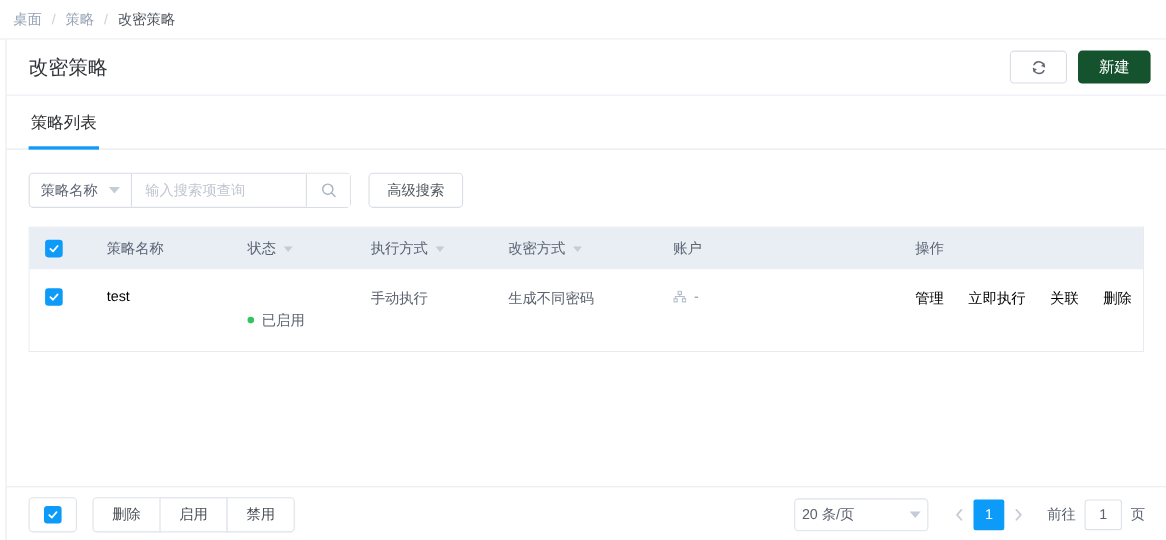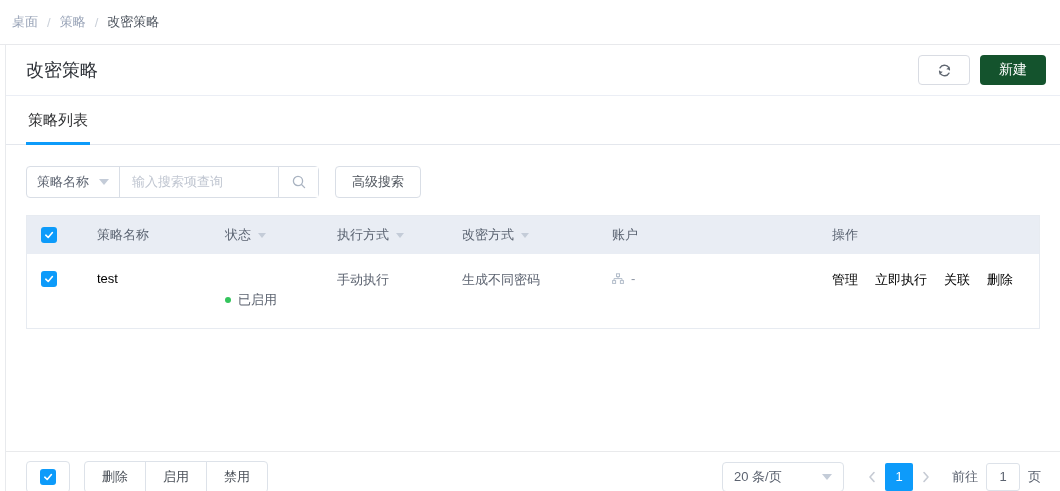--- a/index.html
+++ b/index.html
@@ -3,21 +3,21 @@
 <meta charset="utf-8">
 <style>
   * { box-sizing: border-box; margin: 0; padding: 0; }
   html, body { width: 1060px; height: 491px; overflow: hidden; }
   body {
     font-family: "Liberation Sans", "DejaVu Sans", sans-serif;
     background: #ffffff; color: #303133; font-size: 13px;
   }
   
   .breadcrumb-bar {
-    height: 45px; display: flex; align-items: center;
+    height: 36px; display: flex; align-items: center;
     padding: 0 12px; border-bottom: 1px solid #e8e9ec; background: #fff;
   }
   .crumb { color: #98a3b7; cursor: pointer; }
   .crumb-sep { color: #cad0d9; margin: 0 9px; }
   .crumb-current { color: #4d545e; }
 
   
   .panel {
     margin-left: 5px; border-left: 1px solid #e8eaed;
     height: 456px; display: flex; flex-direction: column; background: #fff;
@@ -89,21 +89,21 @@
   .checkbox {
     width: 16px; height: 16px; background: #0d9bfa; border-radius: 3px;
     display: inline-flex; align-items: center; justify-content: center; cursor: pointer;
   }
   .link { color: #000000; cursor: pointer; }
   .status-cell { display: flex; align-items: center; gap: 7px; }
   .status-dot { width: 6px; height: 6px; border-radius: 50%; background: #33c45c; flex: none; }
   .account-line { display: flex; align-items: center; gap: 7px; }
   .account-line + .account-line { margin-top: 9px; }
   .muted { color: #8c95a3; }
-  .actions-cell { display: flex; gap: 17px; }
+  .actions-cell { display: flex; gap: 17px; justify-content: space-between; }
 
   .flex-spacer { flex: 1; }
 
   
   .footer {
     border-top: 1px solid #e9eaec; height: 50px; flex: none;
     display: flex; align-items: center; justify-content: space-between; padding: 0 19px 0 20px;
   }
   .footer-left { display: flex; align-items: center; }
   .select-all-box {
@@ -113,21 +113,21 @@
   .btn-group { display: flex; margin-left: 14px; }
   .btn-group button {
     height: 32px; padding: 0 17px; background: #fff; border: 1px solid #dde2e9;
     font-size: 13px; color: #4a5058; cursor: pointer; margin-left: -1px; font-family: inherit;
   }
   .btn-group button:first-child { border-radius: 4px 0 0 4px; margin-left: 0; }
   .btn-group button:last-child { border-radius: 0 4px 4px 0; }
   .footer-right { display: flex; align-items: center; }
   .page-size-select {
     width: 122px; height: 30px; border: 1px solid #dde2e9; border-radius: 4px;
-    display: flex; align-items: center; justify-content: space-between; padding: 0 11px;
+    display: flex; align-items: center; justify-content: space-between; padding: 0 6px;
     color: #5c6370; cursor: pointer; background: #fff;
   }
   .pager { display: flex; align-items: center; margin-left: 15px; }
   .pager-arrow {
     width: 26px; height: 28px; display: flex; align-items: center; justify-content: center;
     cursor: pointer; background: transparent; border: none;
   }
   .pager-page {
     width: 28px; height: 28px; background: #0d9bfa; color: #fff; border-radius: 2px;
     display: flex; align-items: center; justify-content: center; font-size: 13px; cursor: pointer;

